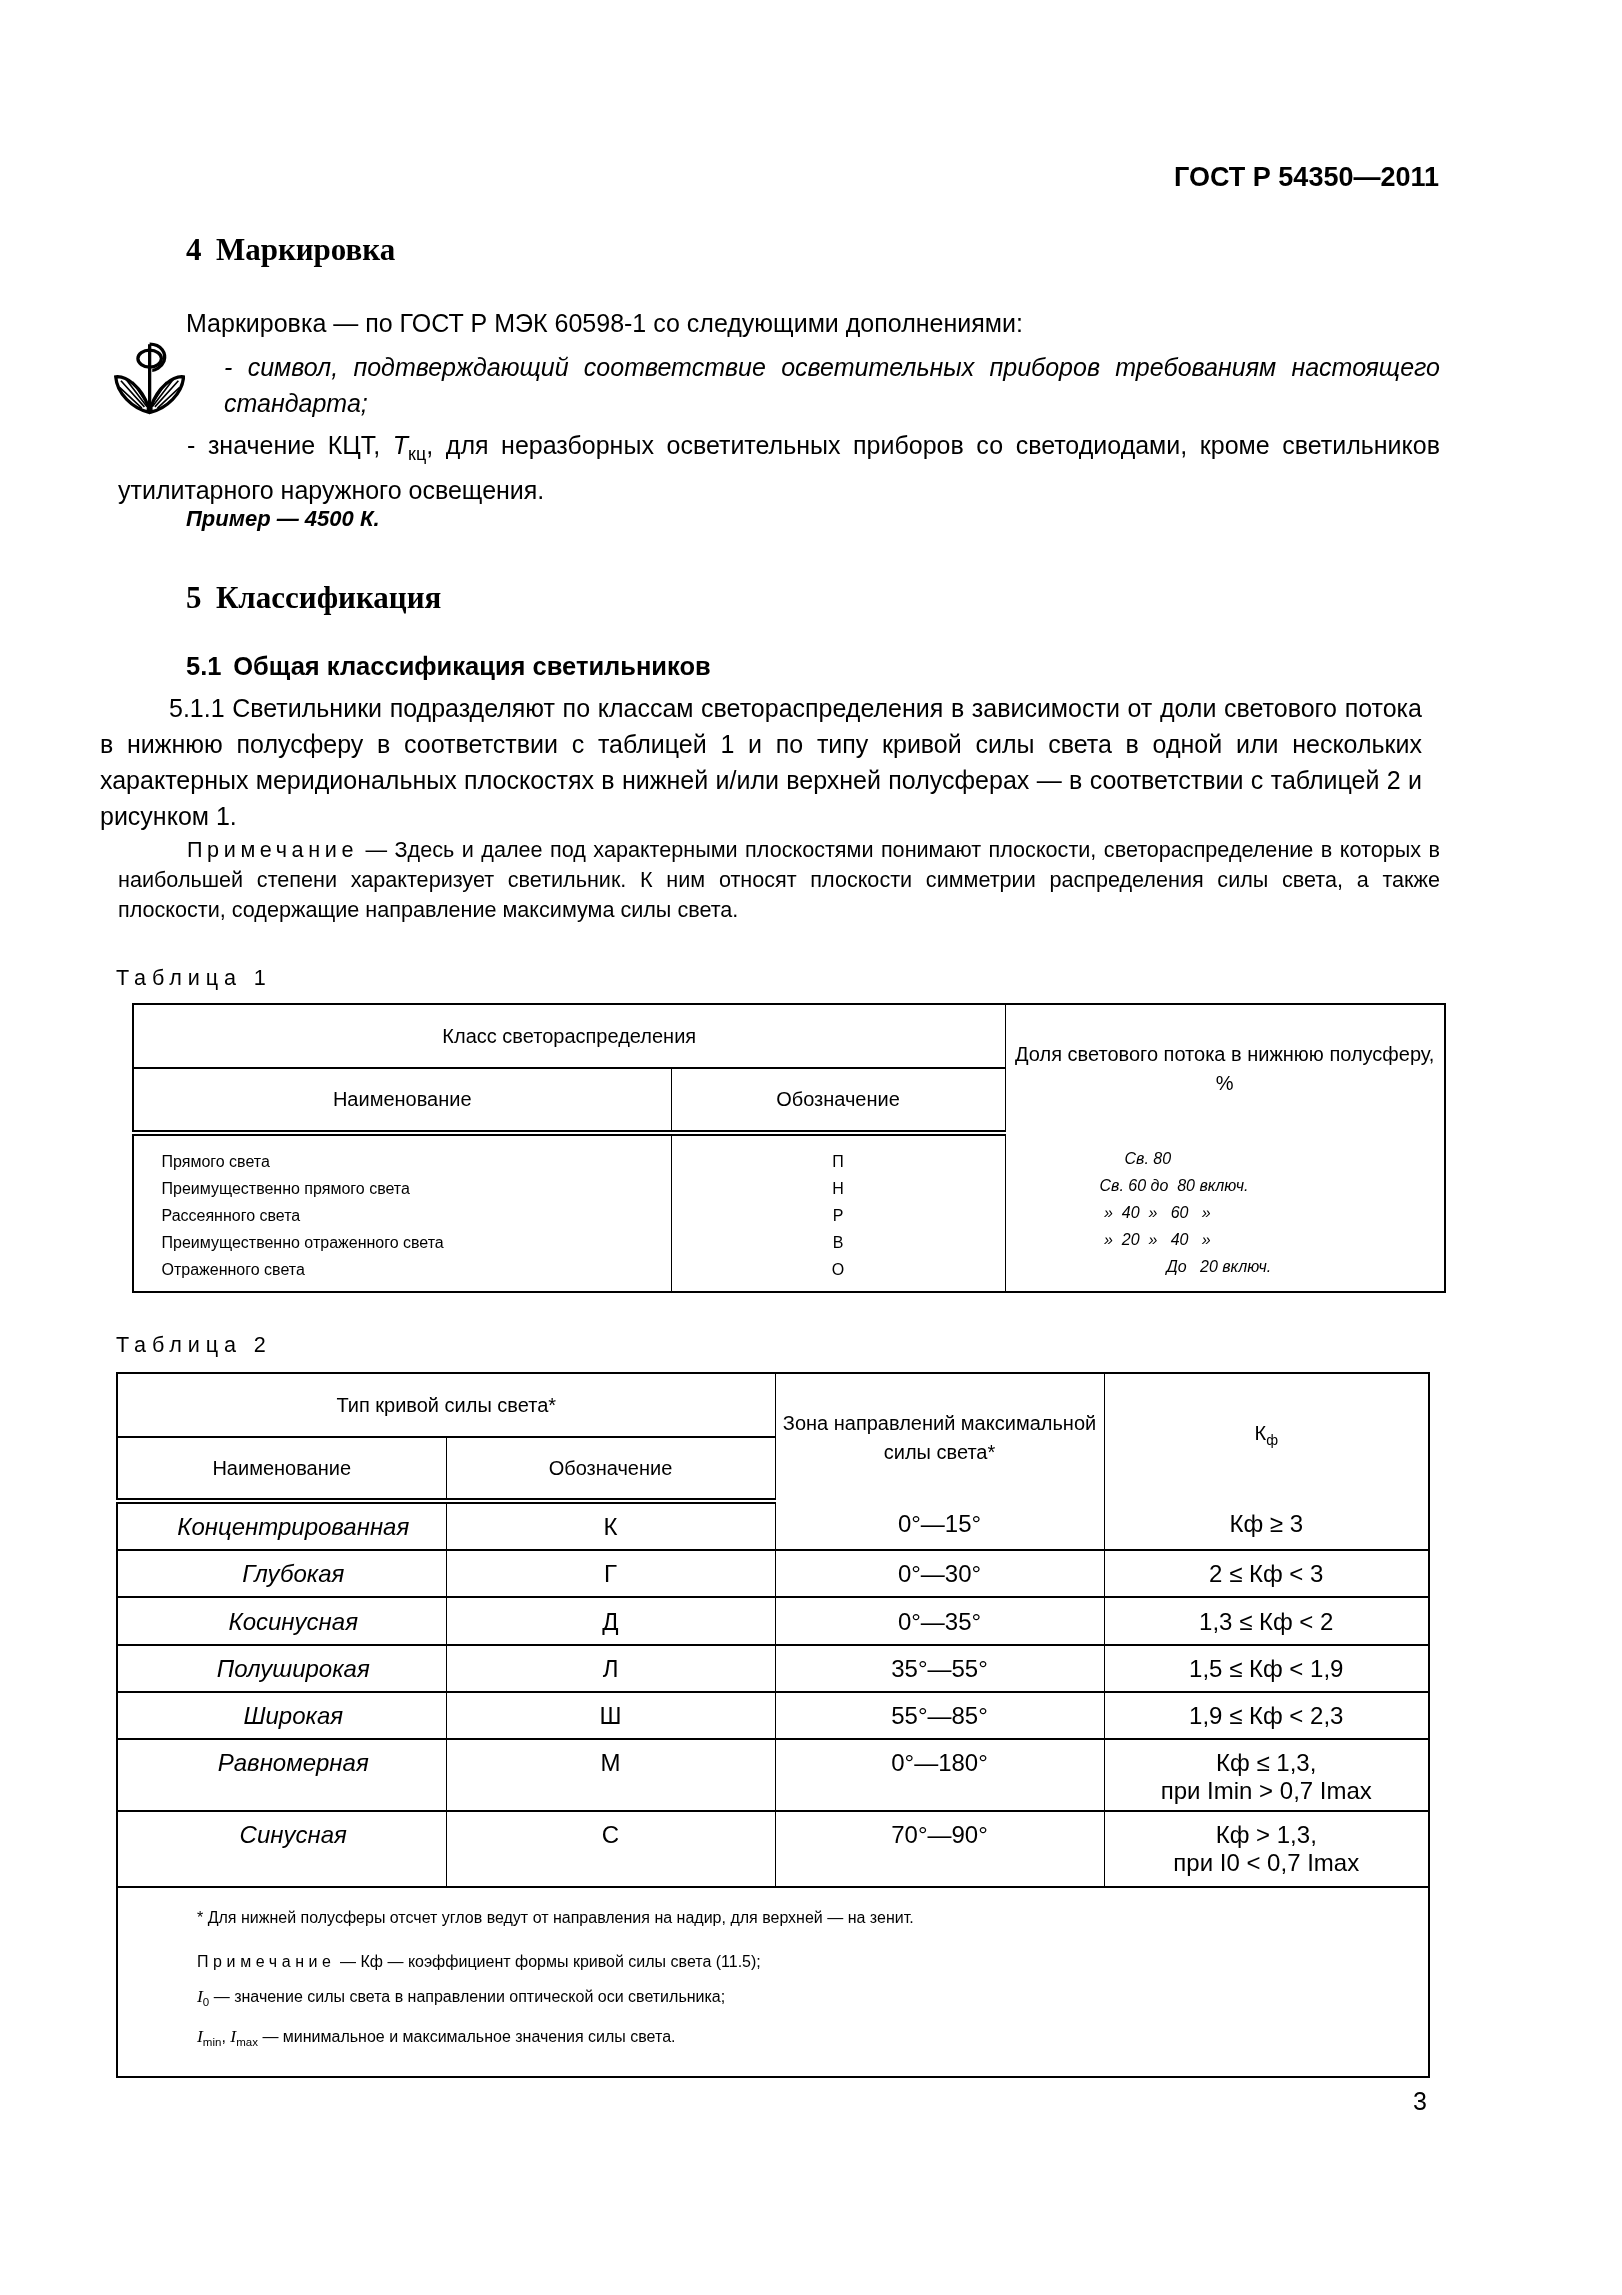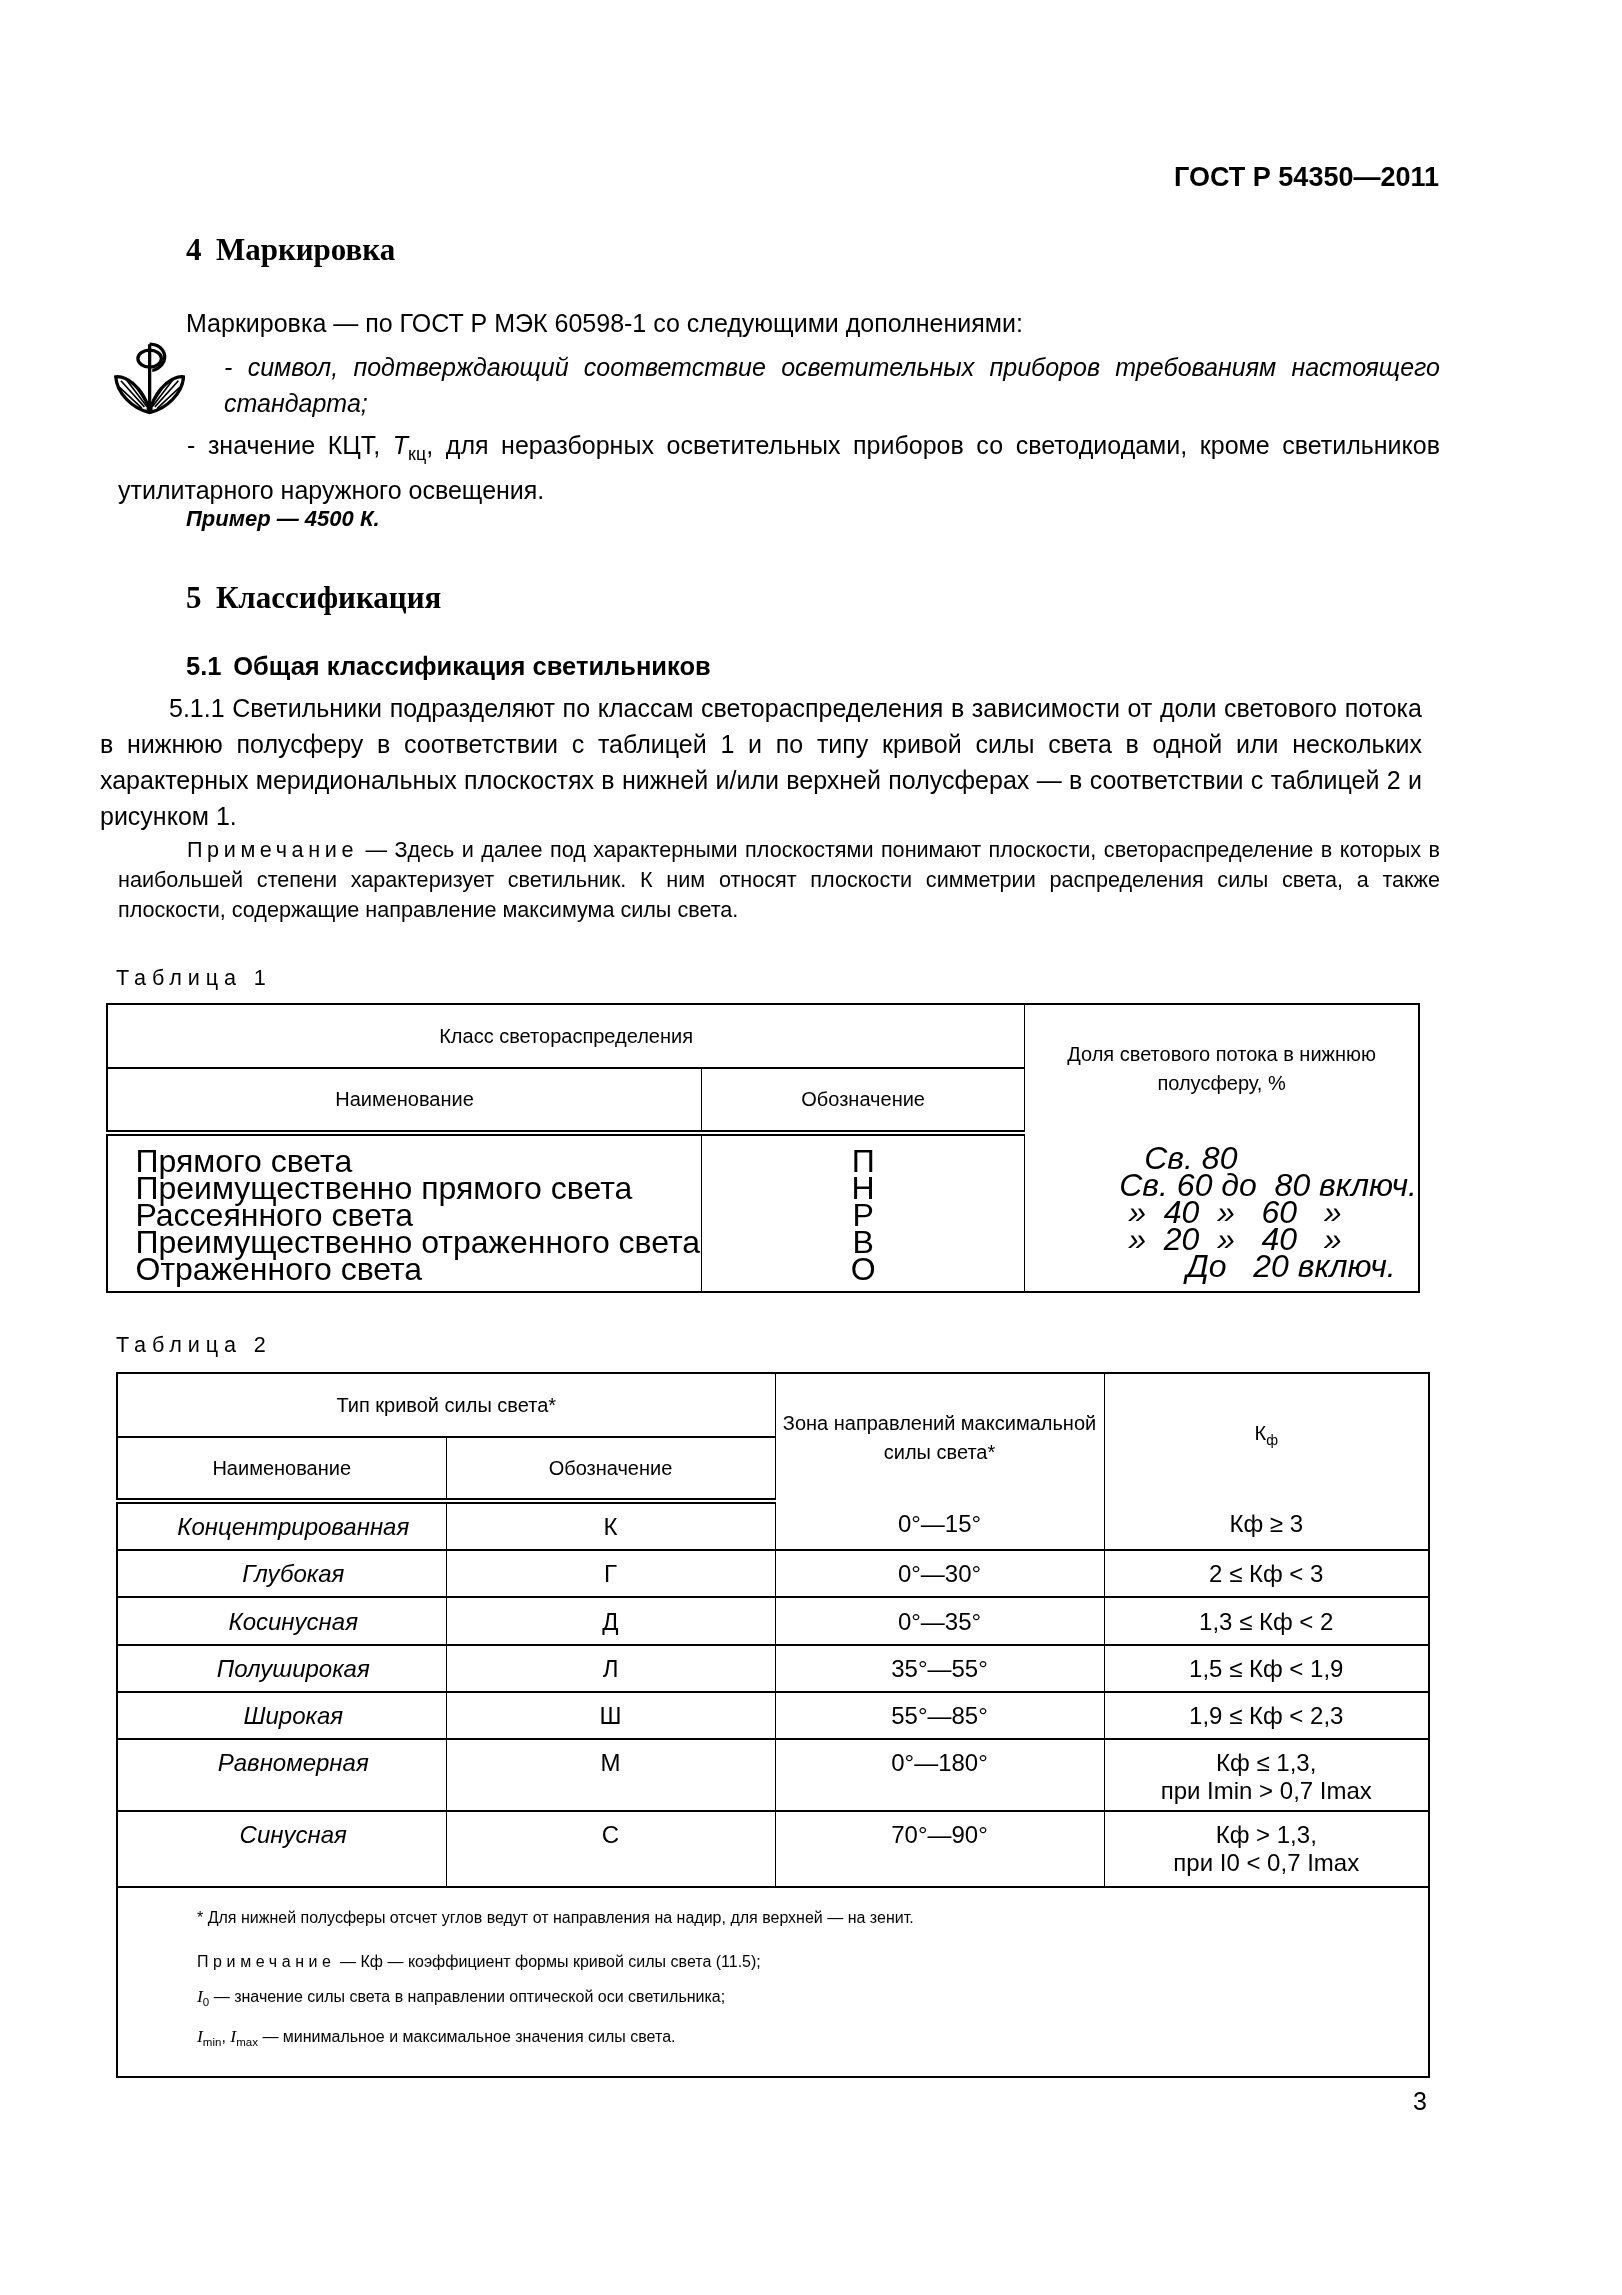--- a/index.html
+++ b/index.html
@@ -15,23 +15,23 @@
   .small { font-size: 21.6px; line-height: 30px; text-align: justify; }
   .spaced { letter-spacing: 4.6px; }
   .ind { text-indent: 69px; }
   .italic-bold { font-style: italic; font-weight: bold; font-size: 22px; }
   .sub { font-size: 0.72em; vertical-align: -0.35em; }
   .itI { font-family: "Liberation Serif", serif; font-style: italic; font-size: 1.1em; }
   .pagenum { left: 1413px; top: 2087px; font-size: 25px; }
 
   
   table { border-collapse: collapse; position: absolute; font-family: "Liberation Sans", sans-serif; }
-  .t1 { left: 106px; top: 1003px; width: 1314px; border: 2.6px solid #000; }
+  .t1 { left: 132px; top: 1003px; width: 1314px; border: 2.6px solid #000; }
   .t1 th { font-weight: normal; font-size: 20px; line-height: 29px; padding: 0 6.5px; }
-  .t1 td { font-size: 32px; line-height: 27px; vertical-align: top; }
+  .t1 td { font-size: 16px; line-height: 27px; vertical-align: top; }
   .t1 .hdr-top { height: 62px; border-bottom: 2.6px solid #000; border-right: 0.7px solid #000; }
   .t1 .hdr-sub { height: 61px; border-right: 0.7px solid #000; }
   .t1 .hdr-right { border-left: 0.7px solid #000; }
   .t1 thead tr:last-child th { border-bottom: 6.5px double #000; }
   .t1 tbody td { padding-top: 11.8px; padding-bottom: 7.9px; }
   .t1 .c-name { padding-left: 27.5px; border-right: 0.7px solid #000; }
   .t1 .c-code { text-align: center; border-right: 0.7px solid #000; }
   .t1 .c-val { text-align: left; padding-left: 94px; font-style: italic; }
   .t1 .line { display: block; white-space: pre; }
 

